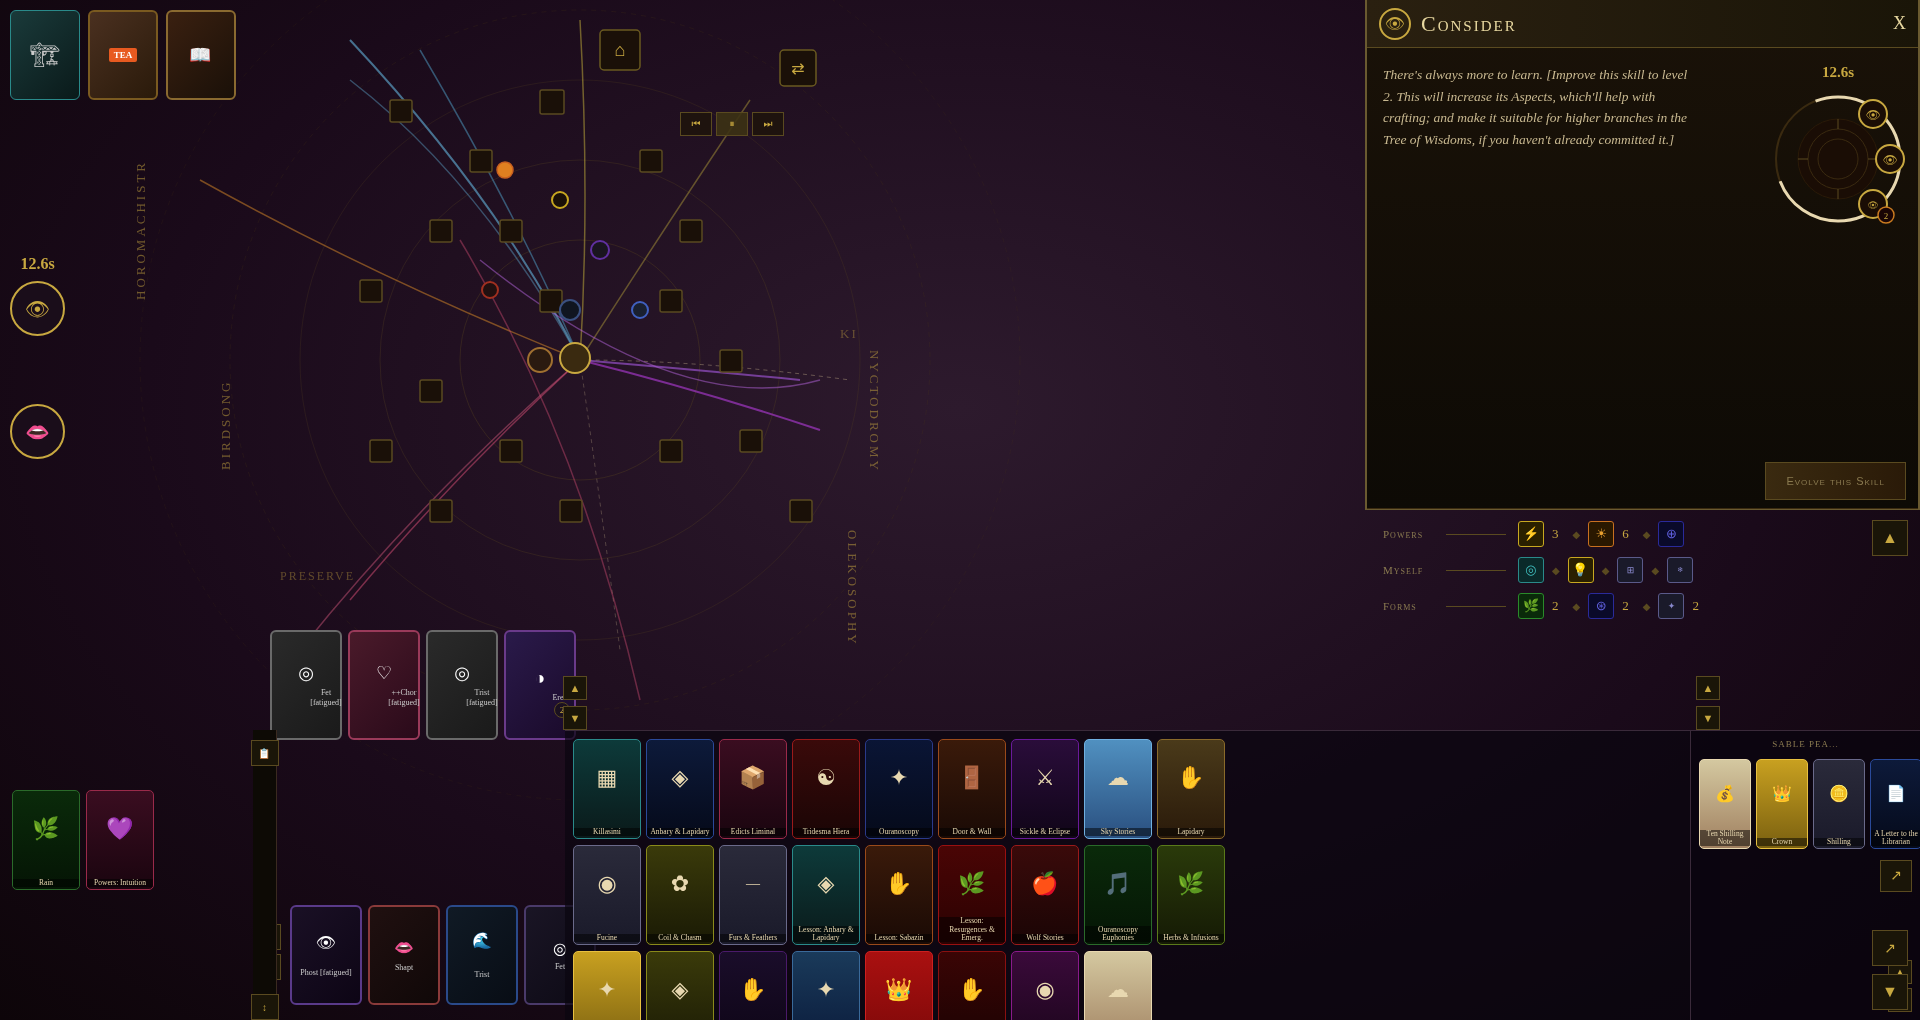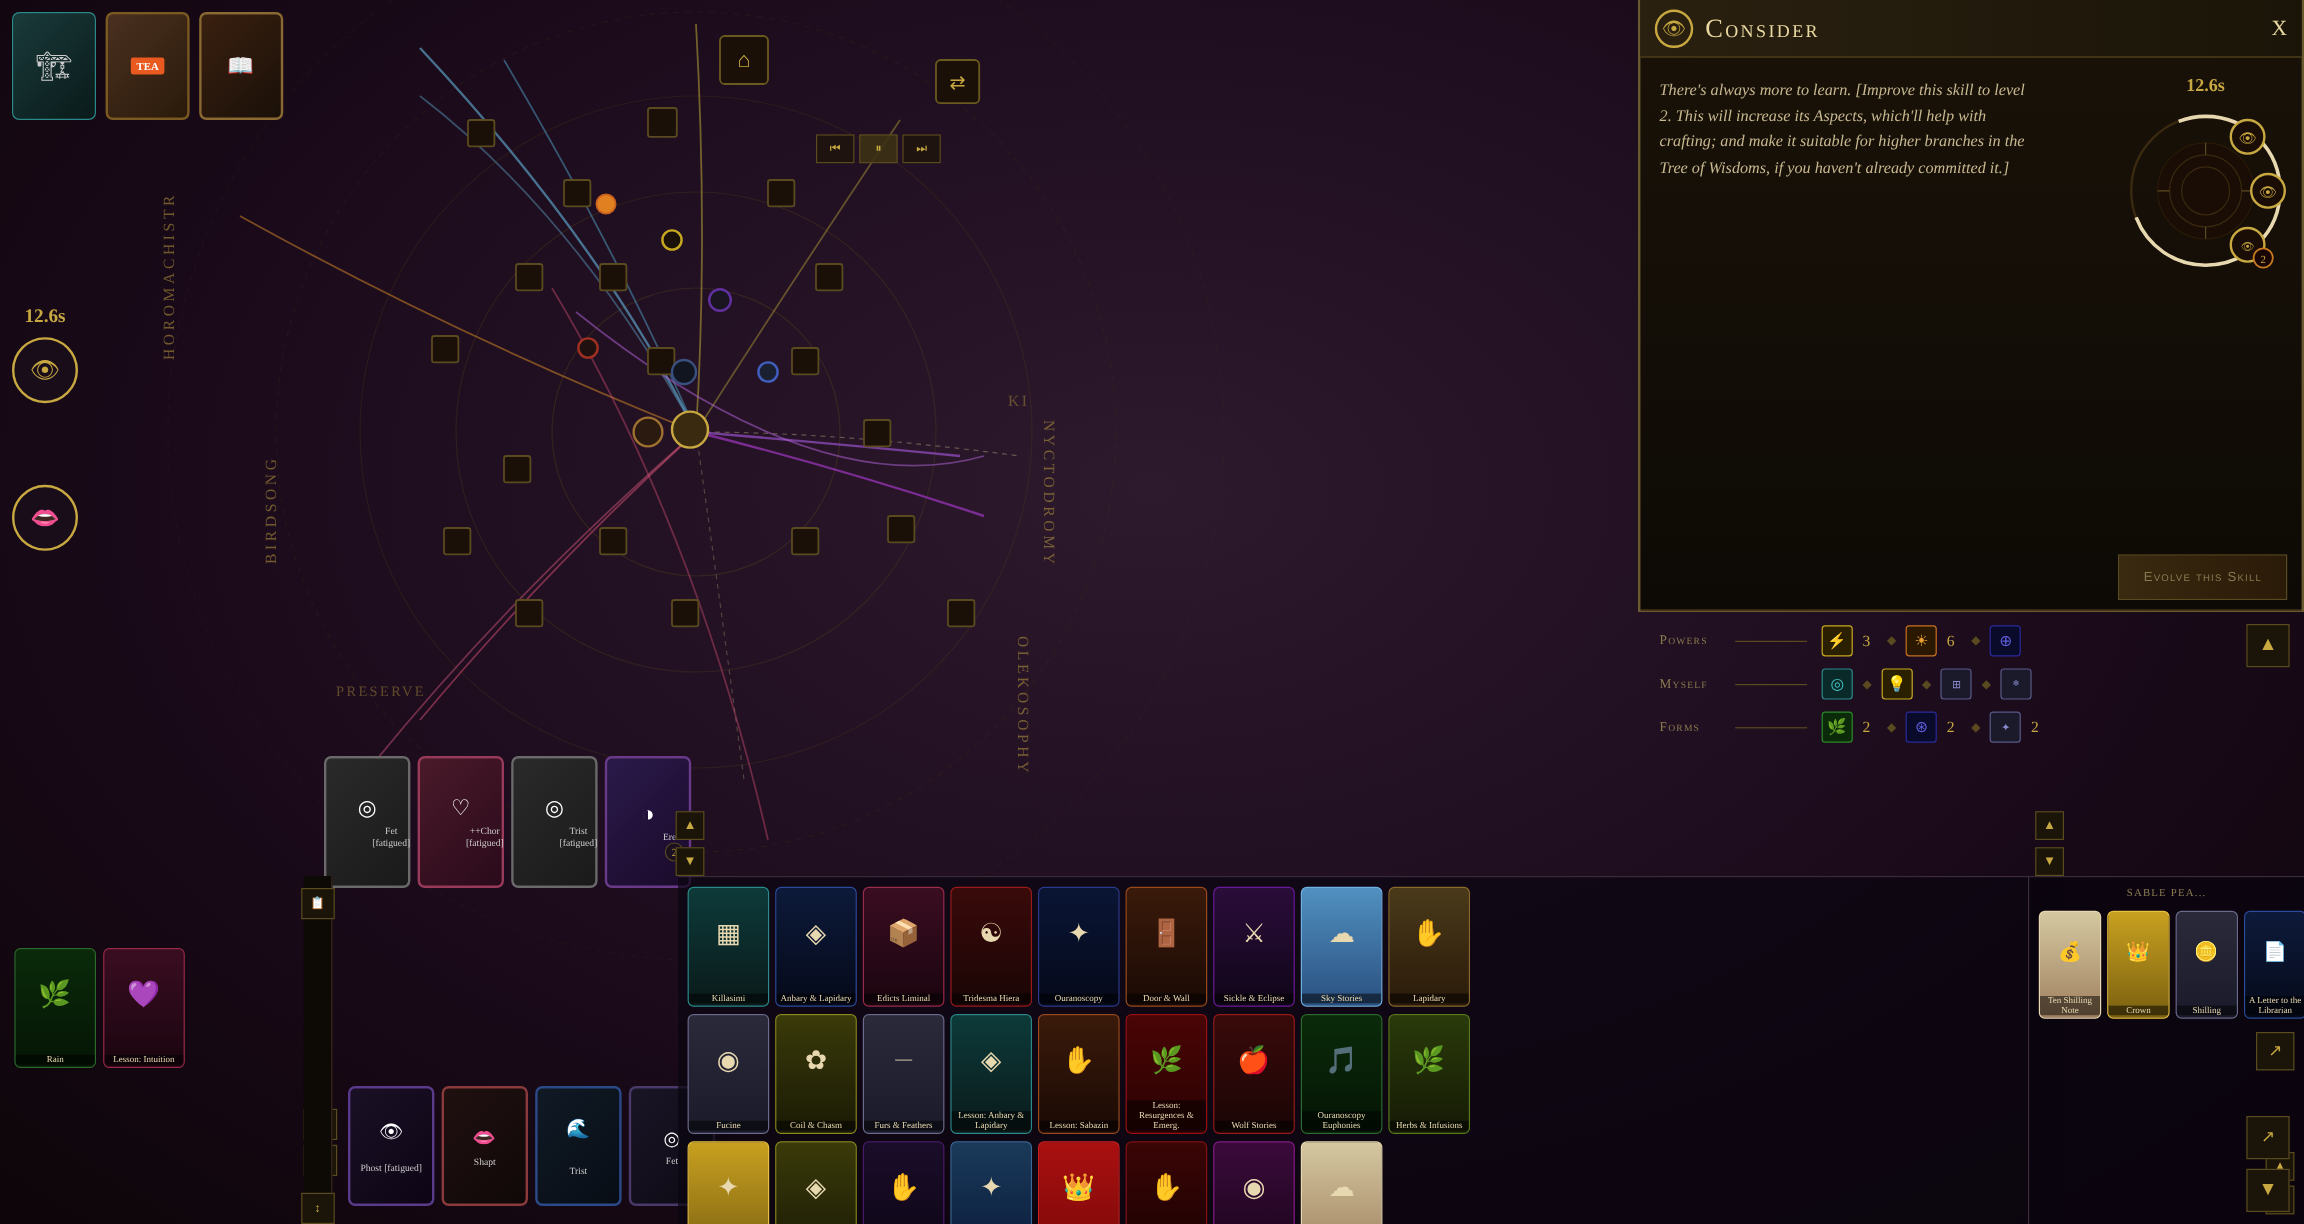--- a/index.html
+++ b/index.html
@@ -708,21 +708,21 @@
   </div>
 </div>
 
 <div style="position:absolute;bottom:130px;left:12px;display:flex;gap:6px;">
   <div class="game-card card-green" style="width:68px;height:100px;">
     <div class="card-art">🌿</div>
     <div class="card-label">Rain</div>
   </div>
   <div class="game-card card-pink" style="width:68px;height:100px;">
     <div class="card-art">💜</div>
-    <div class="card-label">Lesson: Intuition</div>
+    <div class="card-label">Powers: Intuition</div>
   </div>
 </div>
 
 <div id="bottom-skills">
   <div class="bottom-skill" style="background:linear-gradient(135deg,#1a1025,#0d0515);border-color:#5a3a8a;">
     <div style="font-size:16px;">👁</div>
     <div style="font-size:8px;color:#ccc;margin-top:16px;text-align:center;">Phost [fatigued]</div>
   </div>
   <div class="bottom-skill" style="background:linear-gradient(135deg,#201010,#100808);border-color:#8a3a3a;">
     <div style="font-size:16px;">👄</div>

